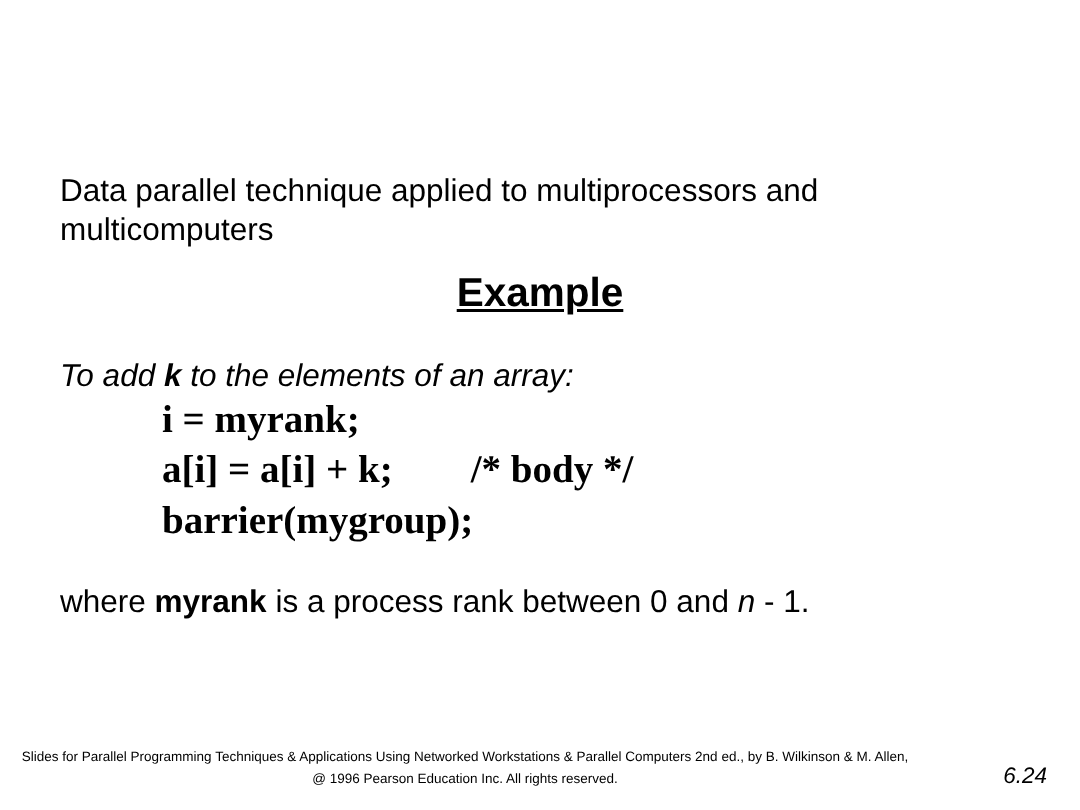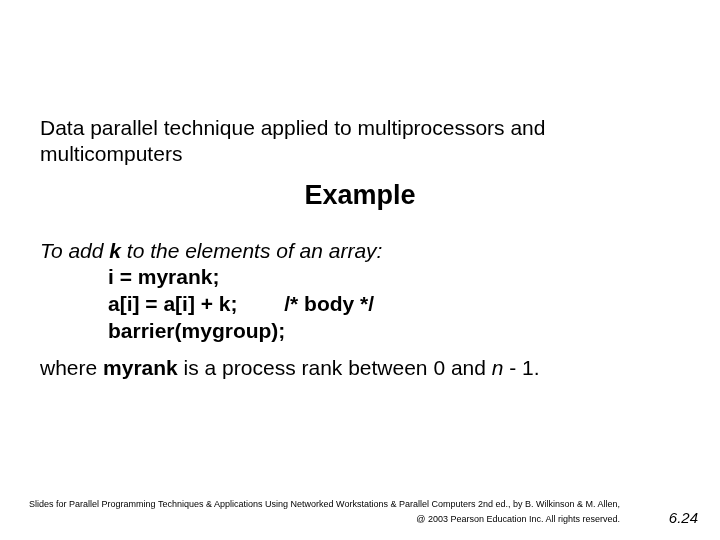--- a/index.html
+++ b/index.html
@@ -22,49 +22,50 @@
   .intro {
     font-size: 21px;
     line-height: 1.25;
     margin-bottom: 12px;
   }
   .heading {
     font-size: 27px;
     font-weight: bold;
     text-align: center;
     margin-bottom: 28px;
+    text-decoration: underline;
   }
   .lead {
     font-size: 21px;
     font-style: italic;
   }
   .codeblock {
-    font-size: 21px;
+    font-size: 26px;
     font-weight: bold;
-    font-family: Liberation Sans, sans-serif;
+    font-family: Liberation Serif, serif;
     margin-left: 68px;
     line-height: 1.3;
     white-space: pre;
-    margin-bottom: 12px;
+    margin-bottom: 26px;
   }
   .closing {
     font-size: 21px;
   }
   .closing .kw {
     font-weight: bold;
   }
   .closing .it {
     font-style: italic;
   }
   .footer {
     position: absolute;
     left: 0;
     width: 620px;
     bottom: 14px;
-    text-align: right;
+    text-align: center;
     font-size: 9px;
     line-height: 1.6;
   }
   .pagenum {
     position: absolute;
     right: 22px;
     bottom: 14px;
     font-size: 15px;
     font-style: italic;
   }
@@ -85,16 +86,16 @@
 <span>a[i] = a[i] + k;</span>        <span>/* body */</span>
 <span>barrier(mygroup);</span></div>
 
   <div class="closing">
     <span>where </span><span class="kw">myrank</span><span> is a process rank between 0 and </span><span class="it">n</span><span> - 1.</span>
   </div>
 </div>
 
 <div class="footer">
   <div>Slides for Parallel Programming Techniques &amp; Applications Using Networked Workstations &amp; Parallel Computers 2nd ed., by B. Wilkinson &amp; M. Allen,</div>
-  <div>@ 2003 Pearson Education Inc. All rights reserved.</div>
+  <div>@ 1996 Pearson Education Inc. All rights reserved.</div>
 </div>
 
 <div class="pagenum">6.24</div>
 
 </body></html>

